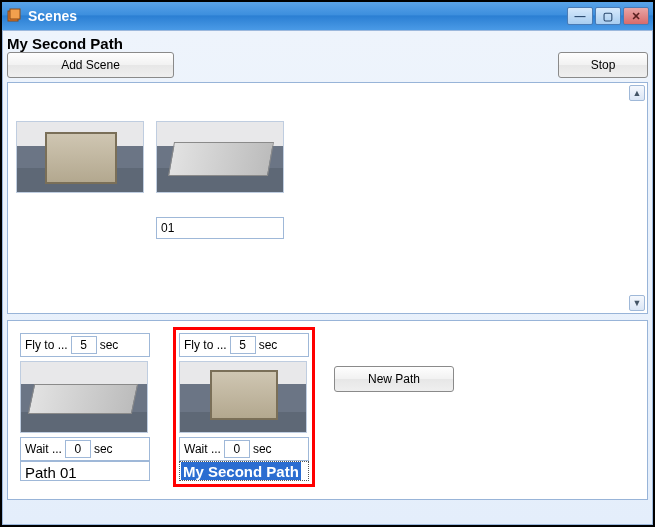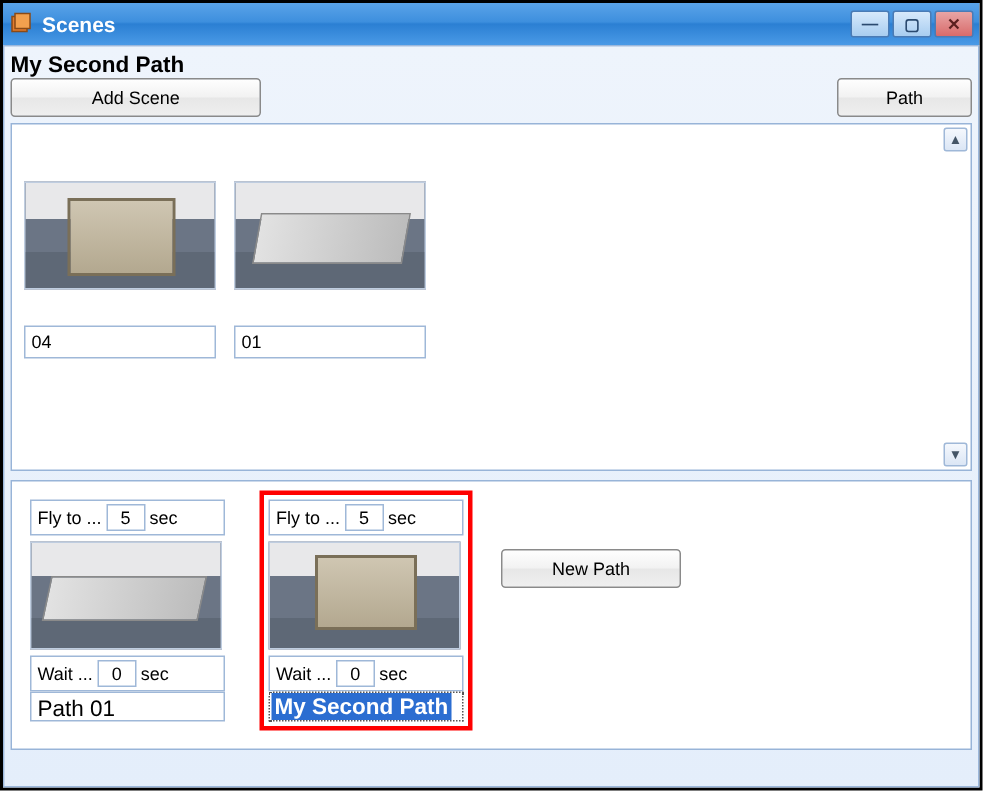--- a/index.html
+++ b/index.html
@@ -231,35 +231,34 @@
   <div class="win-btn close">✕</div>
 </div>
 
 <div class="client">
 
   <div class="path-title">My Second Path</div>
 
   <div class="header-row">
     <div class="btn wide">Add Scene</div>
     <div style="flex:1"></div>
-    <div class="btn play">Path</div>
+    <div class="btn play">Stop</div>
   </div>
 
   <div class="top-panel">
     <div class="scroll-up">▲</div>
     <div class="scroll-down">▼</div>
 
     <div class="scene-row">
       <div class="scene-col">
         <div class="thumb">
           <div class="sky"></div>
             <div class="floor"></div>
             <div class="box"></div>
         </div>
-        <input class="num-input" value="04" style="">
       </div>
       <div class="scene-col">
         <div class="thumb alt">
           <div class="sky"></div>
             <div class="floor"></div>
             <div class="box2"></div>
         </div>
         <input class="num-input" value="01" style="">
       </div>
     </div>

